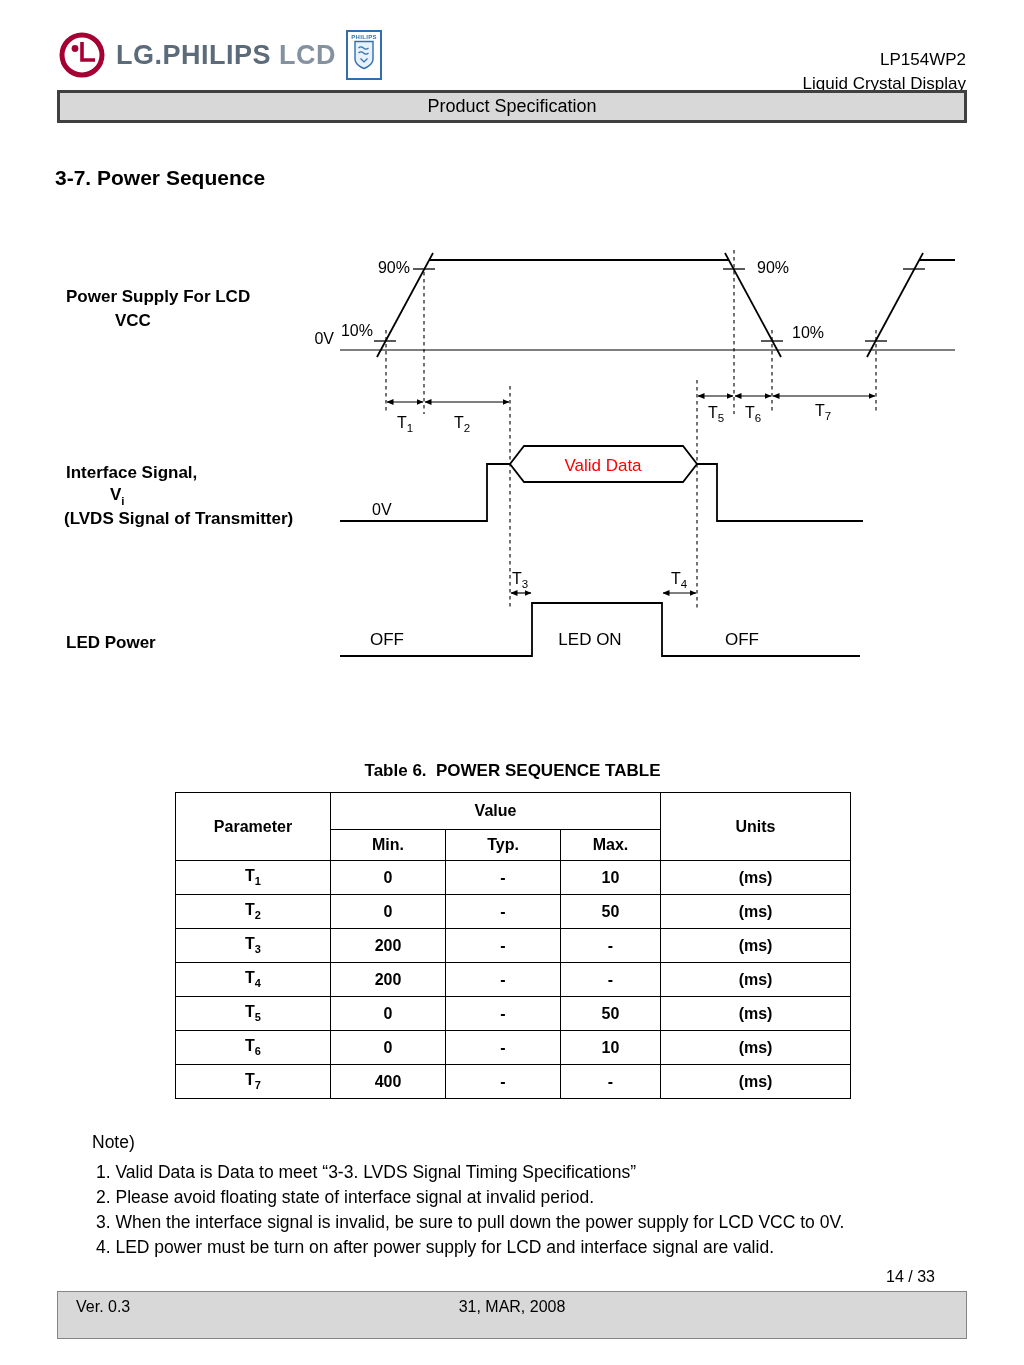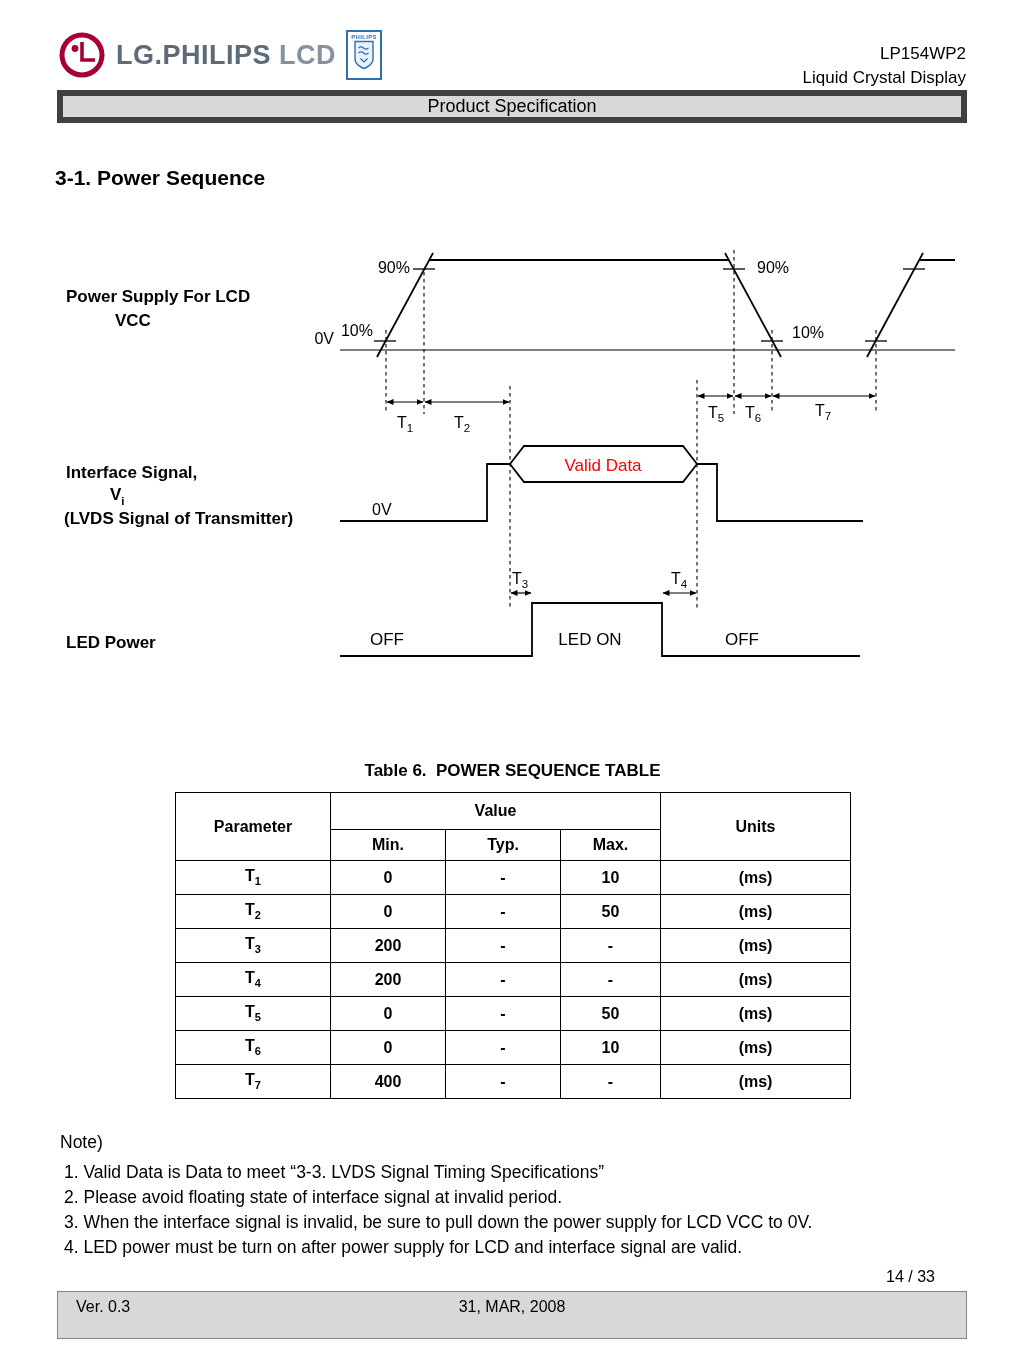--- a/index.html
+++ b/index.html
@@ -8,25 +8,25 @@
   .page { position:relative; width:1024px; height:1365px; background:#fff; overflow:hidden;border-radius:11px; }
 
   
   .logo { position:absolute; left:58px; top:30px; display:flex; align-items:center; gap:10px; }
   .lg-mark { width:48px; height:48px; }
   .brand-text { font-size:27px; font-weight:bold; color:#5c6b79; letter-spacing:.5px; white-space:pre; }
   .brand-text .lcd { color:#84919e; margin-left:8px; font-weight:bold; }
   .philips-box { width:36px; height:50px; border:2px solid #2f6fad; background:#fff;
                  display:flex; flex-direction:column; align-items:center; padding-top:2px; }
   .philips-box .pword { font-size:6px; font-weight:bold; color:#2f6fad; letter-spacing:.3px; }
-  .model-block { position:absolute; right:58px; top:42px; text-align:right; }
+  .model-block { position:absolute; right:58px; top:48px; text-align:right; }
   .model-block .model { font-size:17px; line-height:24px; }
   .model-block .product { font-size:17px; line-height:24px;text-align:right; }
   .banner { position:absolute; left:57px; top:90px; width:910px; height:33px;
-            background:#d8d8d8; border:6px solid #404040; display:flex;
+            background:#d8d8d8; border:3px solid #404040; display:flex;
             align-items:center; justify-content:center; font-size:18px; }
 
   
   .section-title { position:absolute; left:55px; top:166px; font-size:21px; font-weight:bold; }
 
   
   .diagram { position:absolute; left:0; top:228px; width:1024px; height:482px; }
   .diagram text { font-family:"Liberation Sans","DejaVu Sans",sans-serif; }
   .wave { fill:none; stroke:#000; stroke-width:1.8; }
   .wave-thin { fill:none; stroke:#000; stroke-width:1.1; }
@@ -46,21 +46,21 @@
   .spec-table { position:absolute; left:175px; top:792px; width:675px;
                 border-collapse:collapse; table-layout:fixed; font-size:16px; }
   .spec-table th, .spec-table td { border:1px solid #000; text-align:center; font-weight:bold; }
   .spec-table thead tr:first-child th { height:37px; }
   .spec-table thead tr:last-child th { height:31px;margin-left:24px; }
   .spec-table tbody td { height:34px; }
   .spec-table sub { font-size:11px; }
   .spec-table { border:1.5px solid #000; }
 
   
-  .notes { position:absolute; left:60px; top:1130px; font-size:17.5px; }
+  .notes { position:absolute; left:92px; top:1130px; font-size:17.5px; }
   .notes .note-title { margin-bottom:5px; line-height:25px; }
   .notes .note-item { margin-left:4px; line-height:25px; }
 
   
   .page-num { position:absolute; right:89px; top:1268px; font-size:16px; }
   .footer-bar { position:absolute; left:57px; top:1291px; width:910px; height:48px;
                 background:#d8d8d8; border:1px solid #858585; font-size:16px; }
   .footer-bar .ver { position:absolute; left:18px; top:6px; }
   .footer-bar .date { position:absolute; left:0; right:0; top:6px; text-align:center; }
 </style>
@@ -87,21 +87,21 @@
     </div>
   </div>
 
   <div class="model-block">
     <div class="model">LP154WP2</div>
     <div class="product">Liquid Crystal Display</div>
   </div>
 
   <div class="banner">Product Specification</div>
 
-  <div class="section-title">3-1. Power Sequence</div>
+  <div class="section-title">3-7. Power Sequence</div>
 
   <svg class="diagram" viewBox="0 0 1024 482">
     <defs>
       <marker id="ar" markerWidth="8" markerHeight="8" refX="6.5" refY="3" orient="auto" markerUnits="userSpaceOnUse">
         <path d="M0,0 L7,3 L0,6 Z" fill="#000"></path>
       </marker>
       <marker id="al" markerWidth="8" markerHeight="8" refX="0.5" refY="3" orient="auto" markerUnits="userSpaceOnUse">
         <path d="M7,0 L0,3 L7,6 Z" fill="#000"></path>
       </marker>
     </defs>

